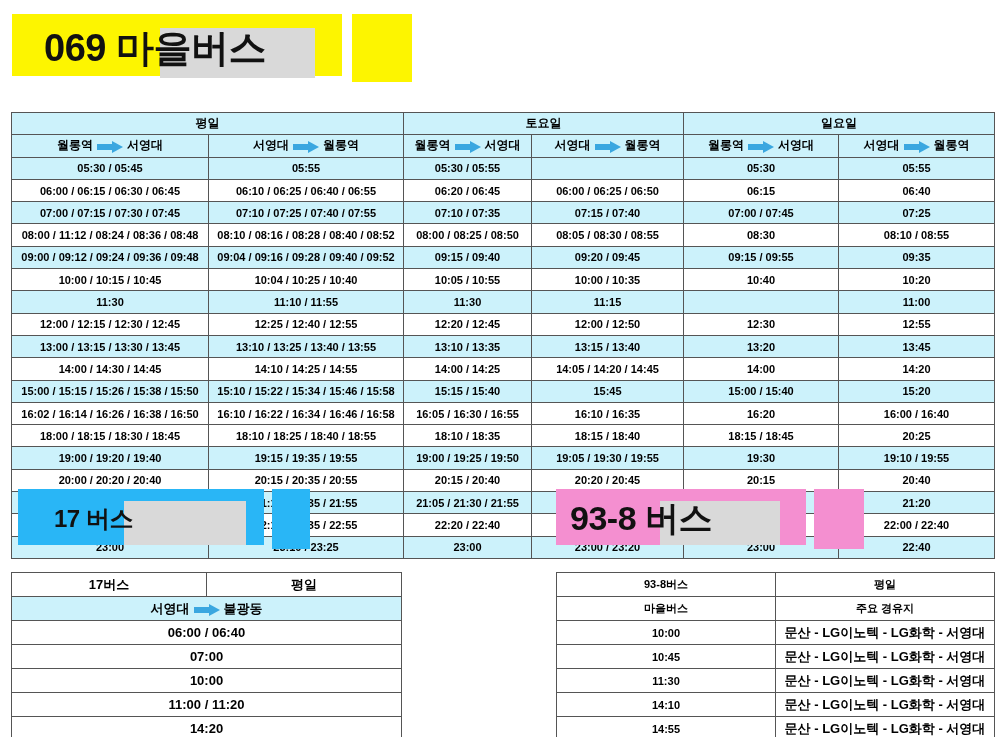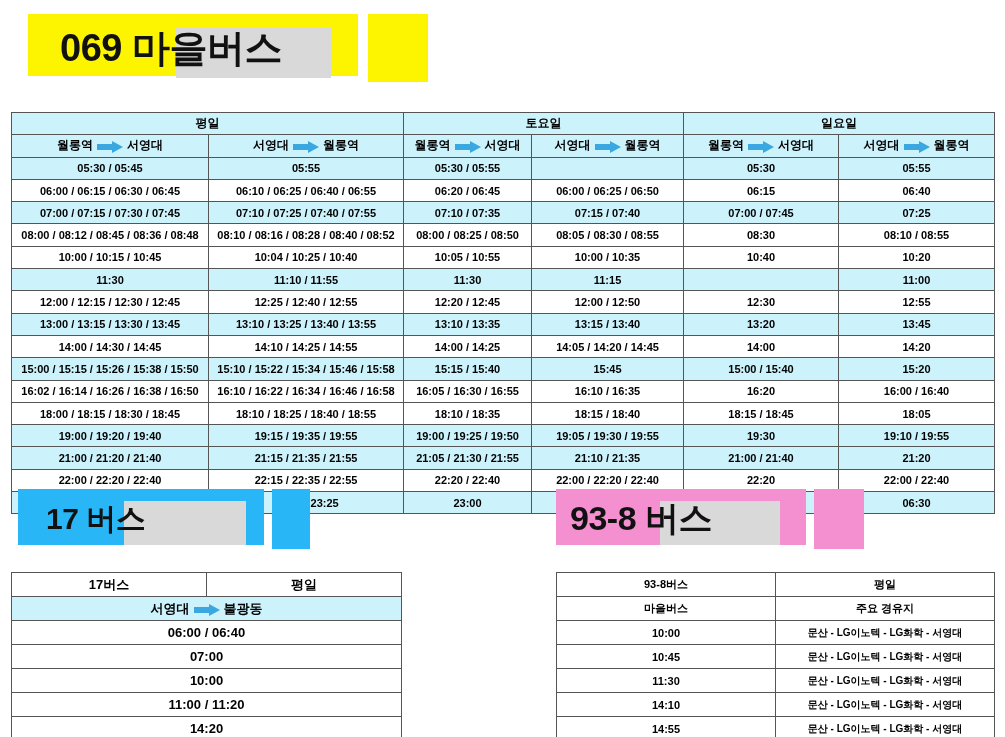--- a/index.html
+++ b/index.html
@@ -31,21 +31,21 @@
     position: relative;
     z-index: 2;
     font-weight: bold;
     color: #111111;
     white-space: nowrap;
     letter-spacing: -0.5px;
   }
 
   
   #banner-069 {
-    left: 28px;
+    left: 12px;
     top: 14px;
     width: 400px;
     height: 66px;
   }
   #banner-069 .hl-yellow {
     width: 330px;
     height: 62px;
     background: #fdf500;
     left: 0;
     top: 0;
@@ -92,22 +92,22 @@
     top: 0;
   }
   #banner-17 .hl-grey {
     width: 122px;
     height: 44px;
     background: #d9d9d9;
     left: 106px;
     top: 12px;
   }
   #banner-17 .txt {
-    font-size: 30px;
-    margin-left: 28px;
+    font-size: 24px;
+    margin-left: 36px;
     margin-top: 0px;
   }
 
   
   #banner-938 {
     left: 556px;
     top: 489px;
     width: 330px;
     height: 60px;
   }
@@ -207,21 +207,21 @@
   }
   #table-17 td { height: 23px; font-size: 13px; }
 
   
   #table-938 {
     left: 556px;
     top: 548px;
     width: 438px;
   }
   #table-938 td { height: 23px; font-size: 11px; }
-  #table-938 .route-cell { font-size: 10px; }
+  #table-938 .route-cell { font-size: 13px; }
 </style>
 </head>
 <body>
 
 <div class="banner" id="banner-069">
   <div class="hl hl-yellow"></div>
   <div class="hl hl-yellow2"></div>
   <div class="hl hl-grey"></div>
   <div class="txt">
     <span>069</span>
@@ -270,26 +270,34 @@
       </tr>
       <tr>
         <td class="cyan">07:00 / 07:15 / 07:30 / 07:45</td>
         <td class="cyan">07:10 / 07:25 / 07:40 / 07:55</td>
         <td class="cyan">07:10 / 07:35</td>
         <td class="cyan">07:15 / 07:40</td>
         <td class="cyan">07:00 / 07:45</td>
         <td class="cyan">07:25</td>
       </tr>
       <tr>
-        <td class="white">08:00 / 08:12 / 08:45 / 08:36 / 08:48</td>
+        <td class="white">08:00 / 11:12 / 08:24 / 08:36 / 08:48</td>
         <td class="white">08:10 / 08:16 / 08:28 / 08:40 / 08:52</td>
         <td class="white">08:00 / 08:25 / 08:50</td>
         <td class="white">08:05 / 08:30 / 08:55</td>
         <td class="white">08:30</td>
         <td class="white">08:10 / 08:55</td>
+      </tr>
+      <tr>
+        <td class="cyan">09:00 / 09:12 / 09:24 / 09:36 / 09:48</td>
+        <td class="cyan">09:04 / 09:16 / 09:28 / 09:40 / 09:52</td>
+        <td class="cyan">09:15 / 09:40</td>
+        <td class="cyan">09:20 / 09:45</td>
+        <td class="cyan">09:15 / 09:55</td>
+        <td class="cyan">09:35</td>
       </tr>
       <tr>
         <td class="white">10:00 / 10:15 / 10:45</td>
         <td class="white">10:04 / 10:25 / 10:40</td>
         <td class="white">10:05 / 10:55</td>
         <td class="white">10:00 / 10:35</td>
         <td class="white">10:40</td>
         <td class="white">10:20</td>
       </tr>
       <tr>
@@ -339,31 +347,39 @@
         <td class="white">16:10 / 16:35</td>
         <td class="white">16:20</td>
         <td class="white">16:00 / 16:40</td>
       </tr>
       <tr>
         <td class="white">18:00 / 18:15 / 18:30 / 18:45</td>
         <td class="white">18:10 / 18:25 / 18:40 / 18:55</td>
         <td class="white">18:10 / 18:35</td>
         <td class="white">18:15 / 18:40</td>
         <td class="white">18:15 / 18:45</td>
-        <td class="white">18:05</td>
+        <td class="white">20:25</td>
       </tr>
       <tr>
         <td class="cyan">19:00 / 19:20 / 19:40</td>
         <td class="cyan">19:15 / 19:35 / 19:55</td>
         <td class="cyan">19:00 / 19:25 / 19:50</td>
         <td class="cyan">19:05 / 19:30 / 19:55</td>
         <td class="cyan">19:30</td>
         <td class="cyan">19:10 / 19:55</td>
       </tr>
       <tr>
+        <td class="white">20:00 / 20:20 / 20:40</td>
+        <td class="white">20:15 / 20:35 / 20:55</td>
+        <td class="white">20:15 / 20:40</td>
+        <td class="white">20:20 / 20:45</td>
+        <td class="white">20:15</td>
+        <td class="white">20:40</td>
+      </tr>
+      <tr>
         <td class="cyan">21:00 / 21:20 / 21:40</td>
         <td class="cyan">21:15 / 21:35 / 21:55</td>
         <td class="cyan">21:05 / 21:30 / 21:55</td>
         <td class="cyan">21:10 / 21:35</td>
         <td class="cyan">21:00 / 21:40</td>
         <td class="cyan">21:20</td>
       </tr>
       <tr>
         <td class="white">22:00 / 22:20 / 22:40</td>
         <td class="white">22:15 / 22:35 / 22:55</td>
@@ -371,21 +387,21 @@
         <td class="white">22:00 / 22:20 / 22:40</td>
         <td class="white">22:20</td>
         <td class="white">22:00 / 22:40</td>
       </tr>
       <tr>
         <td class="cyan">23:00</td>
         <td class="cyan">23:10 / 23:25</td>
         <td class="cyan">23:00</td>
         <td class="cyan">23:00 / 23:20</td>
         <td class="cyan">23:00</td>
-        <td class="cyan">06:30</td>
+        <td class="cyan">22:40</td>
       </tr>
     </tbody>
 </table>
 
 <div class="banner" id="banner-17">
   <div class="hl hl-blue"></div>
   <div class="hl hl-blue2"></div>
   <div class="hl hl-grey"></div>
   <div class="txt">
     <span>17</span>

